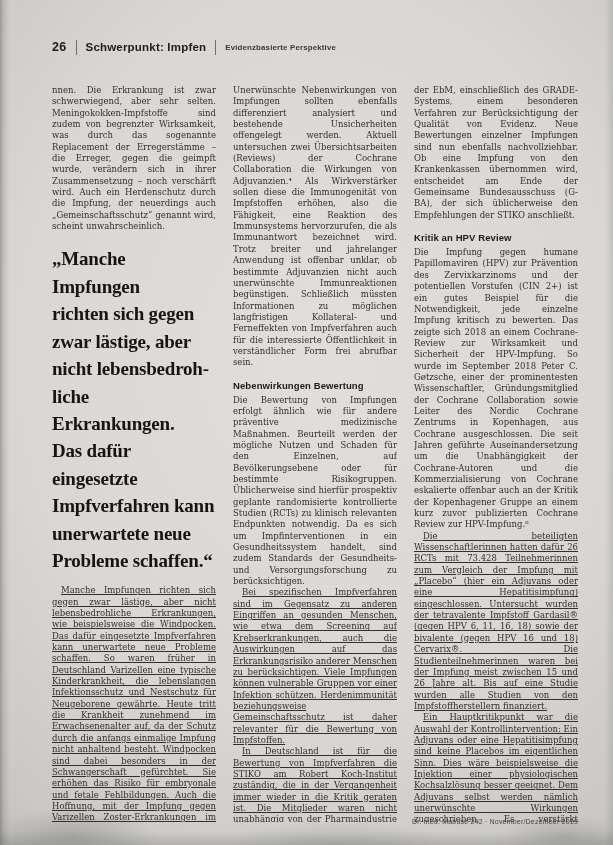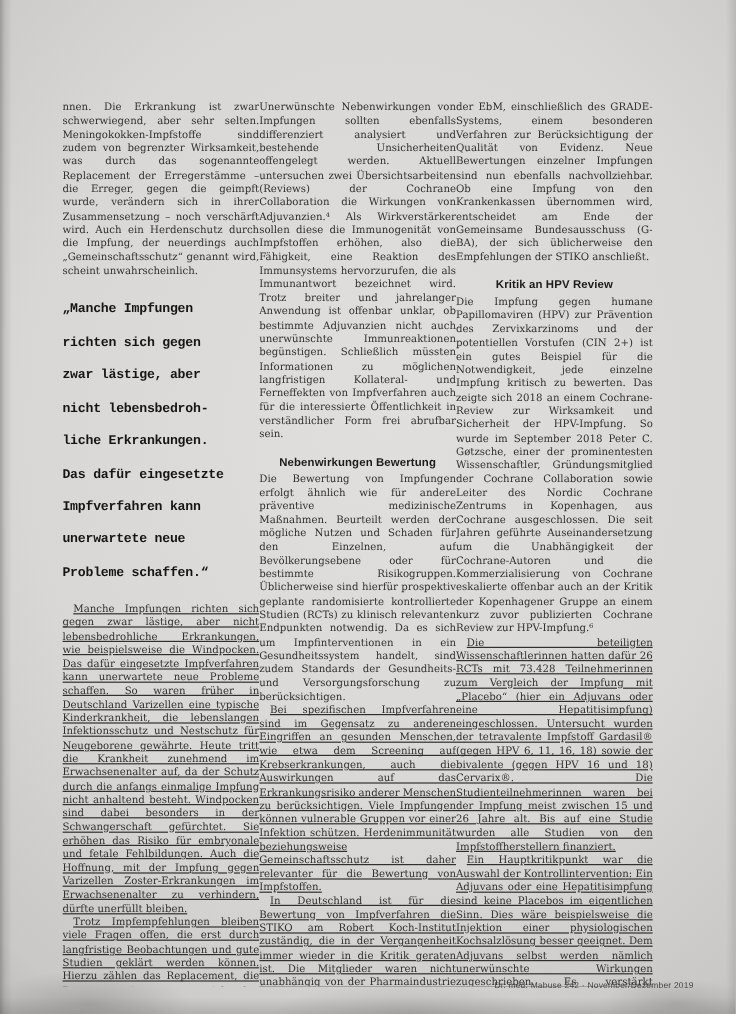--- a/index.html
+++ b/index.html
@@ -34,55 +34,62 @@
     font-family:"Liberation Sans", sans-serif;
     display:flex;align-items:center;white-space:nowrap;
   }
   .pagenum{font-size:12.5px;font-weight:700;color:#1e1d1b;letter-spacing:.3px;}
   .hdiv{display:inline-block;width:1px;height:15px;background:#6e6d6b;margin:0 9px;}
   .sectitle{font-size:11.5px;font-weight:700;color:#1e1d1b;letter-spacing:.2px;}
   .subsec{font-size:7.8px;font-weight:700;color:#3a3937;letter-spacing:.2px;}
   
   .cols{
     position:absolute;top:85px;left:52px;width:526px;height:737px;
-    display:flex;overflow:hidden;
+    display:flex;gap:17px;overflow:hidden;
   }
   .col{width:164px;overflow:hidden;}
   .col p{
     margin:0 0 0 0;
     font-size:8.5px;line-height:11.35px;
     text-align:justify;
     color:#31302e;
   }
   .col p.indent{text-indent:9px;text-decoration:underline;}
   .col h3{
     font-family:"Liberation Sans", sans-serif;
     font-size:9.5px;font-weight:700;color:#1c1b19;
-    margin:11px 0 4px 0;letter-spacing:.1px;text-align:center;
+    margin:11px 0 4px 0;letter-spacing:.1px;
   }
   .pullquote{
-    font-family:Liberation Mono, monospace;
-    font-size:11px;line-height:27.4px;font-weight:700;
+    font-family:Liberation Serif, serif;
+    font-size:19px;line-height:27.4px;font-weight:700;
     color:#161514;letter-spacing:-0.2px;
     white-space:pre-line;
     margin:13px 0 11px 0;
   }
   
   .pagefoot{
     position:absolute;right:35px;bottom:20px;
     font-family:"Liberation Sans", sans-serif;
     font-size:7px;color:#45443f;letter-spacing:.2px;
   }
 </style>
 </head>
 <body>
 
 <div class="scan">
   <div class="paper">
 
+    <div class="pagehead">
+      <span class="pagenum">26</span>
+      <span class="hdiv"></span>
+      <span class="sectitle">Schwerpunkt: Impfen</span>
+      <span class="hdiv"></span>
+      <span class="subsec">Evidenzbasierte Perspektive</span>
+    </div>
 
     <div class="cols">
 
       <div class="col">
         <p>nnen. Die Erkrankung ist zwar schwerwiegend, aber sehr selten. Meningokokken-Impfstoffe sind zudem von begrenzter Wirksamkeit, was durch das sogenannte Replacement der Erregerstämme – die Erreger, gegen die geimpft wurde, verändern sich in ihrer Zusammensetzung – noch verschärft wird. Auch ein Herdenschutz durch die Impfung, der neuerdings auch „Gemeinschaftsschutz“ genannt wird, scheint unwahrscheinlich.</p>
         <div class="pullquote">„Manche Impfungen
 richten sich gegen
 zwar lästige, aber
 nicht lebensbedroh-
 liche Erkrankungen.

